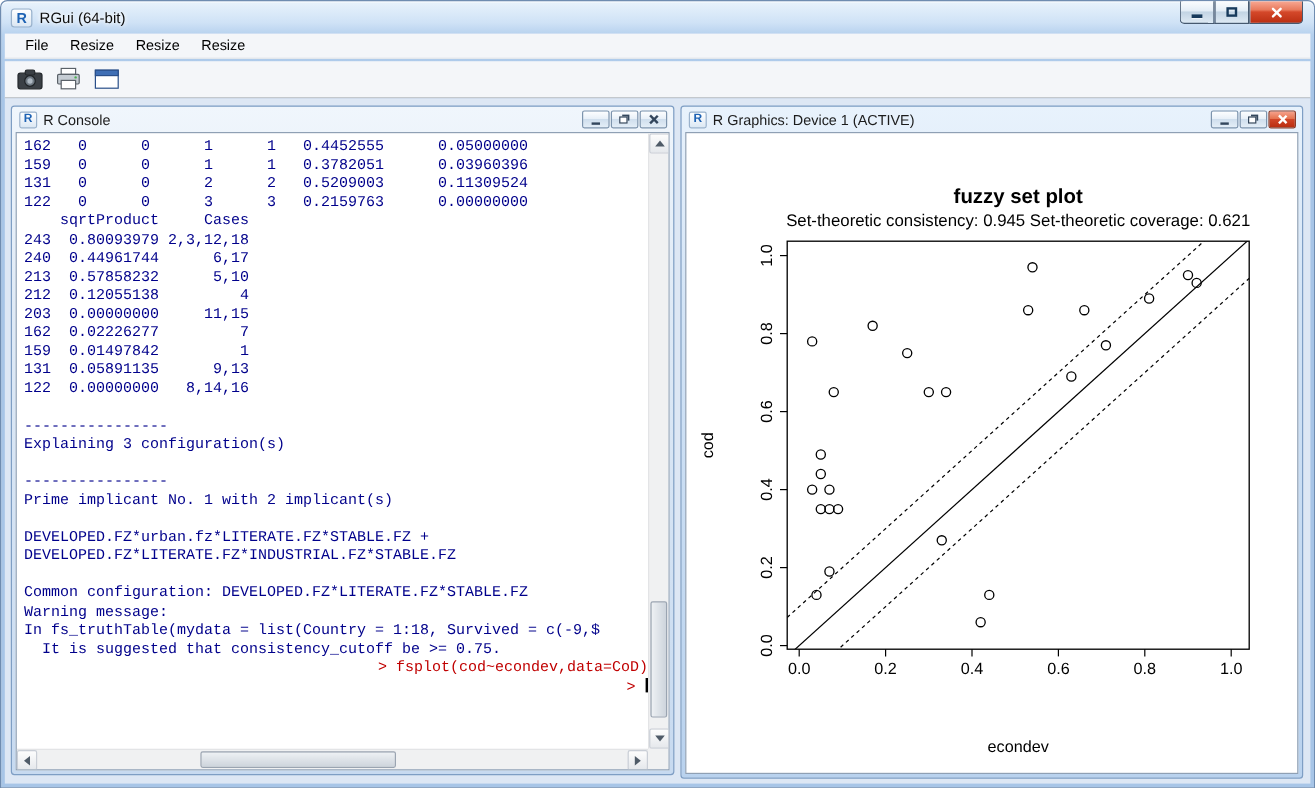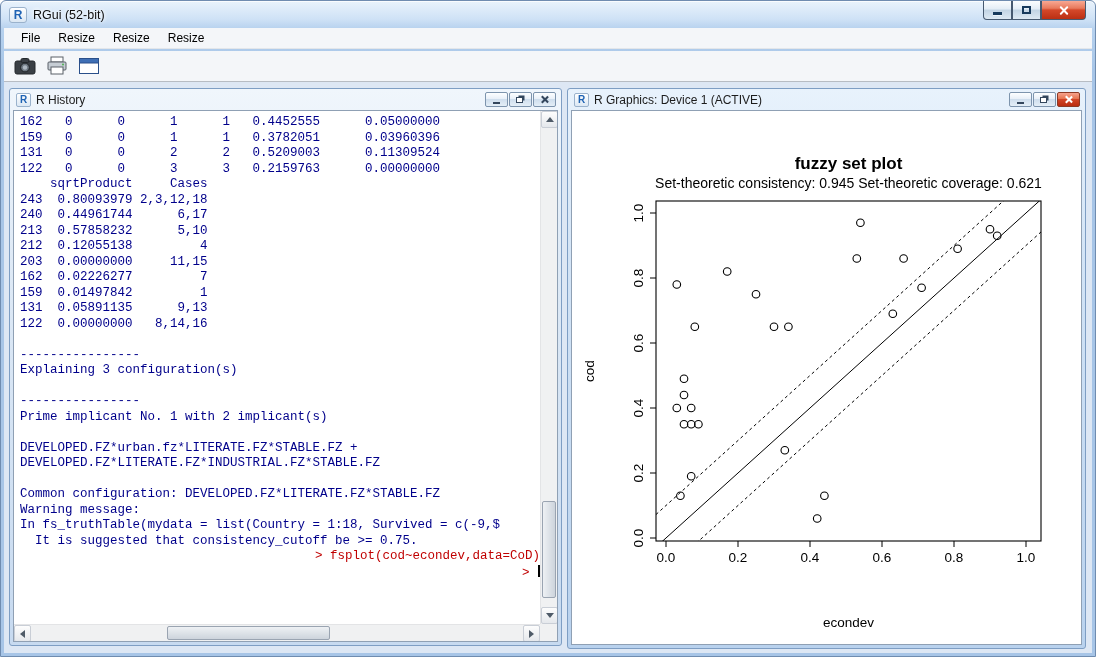--- a/index.html
+++ b/index.html
@@ -123,21 +123,21 @@
   .plot-svg { position:absolute; inset:0; }
   .plot-svg text { font-family:"Liberation Sans", sans-serif; fill:#000; }
 </style>
 </head>
 <body>
 
 <div class="window">
 
   <div class="titlebar">
     <div class="app-icon">R</div>
-    <div class="title-text">RGui (52-bit)</div>
+    <div class="title-text">RGui (64-bit)</div>
     <div class="capbtns">
       <div class="capbtn">
           <span class="g-min"></span>
         </div>
       <div class="capbtn">
           <span class="g-max"></span>
         </div>
       <div class="capbtn capbtn-close">
           <span class="g-x"></span>
         </div>
@@ -174,21 +174,21 @@
         <rect x="1.5" y="1.5" width="19" height="4.5" fill="#3f6fb5" stroke="#2a4f8a"></rect>
       </svg>
     </div>
   </div>
 
   <div class="client">
 
     <div class="child child-inactive" id="console-win">
       <div class="child-title">
         <div class="child-icon">R</div>
-        <div class="child-title-text">R History</div>
+        <div class="child-title-text">R Console</div>
         <div class="child-btns">
           <div class="cbtn">
               <span class="cg-min"></span>
             </div>
           <div class="cbtn">
               <span class="cg-rest"></span>
             </div>
           <div class="cbtn">
               <span class="cg-x"></span>
             </div>

